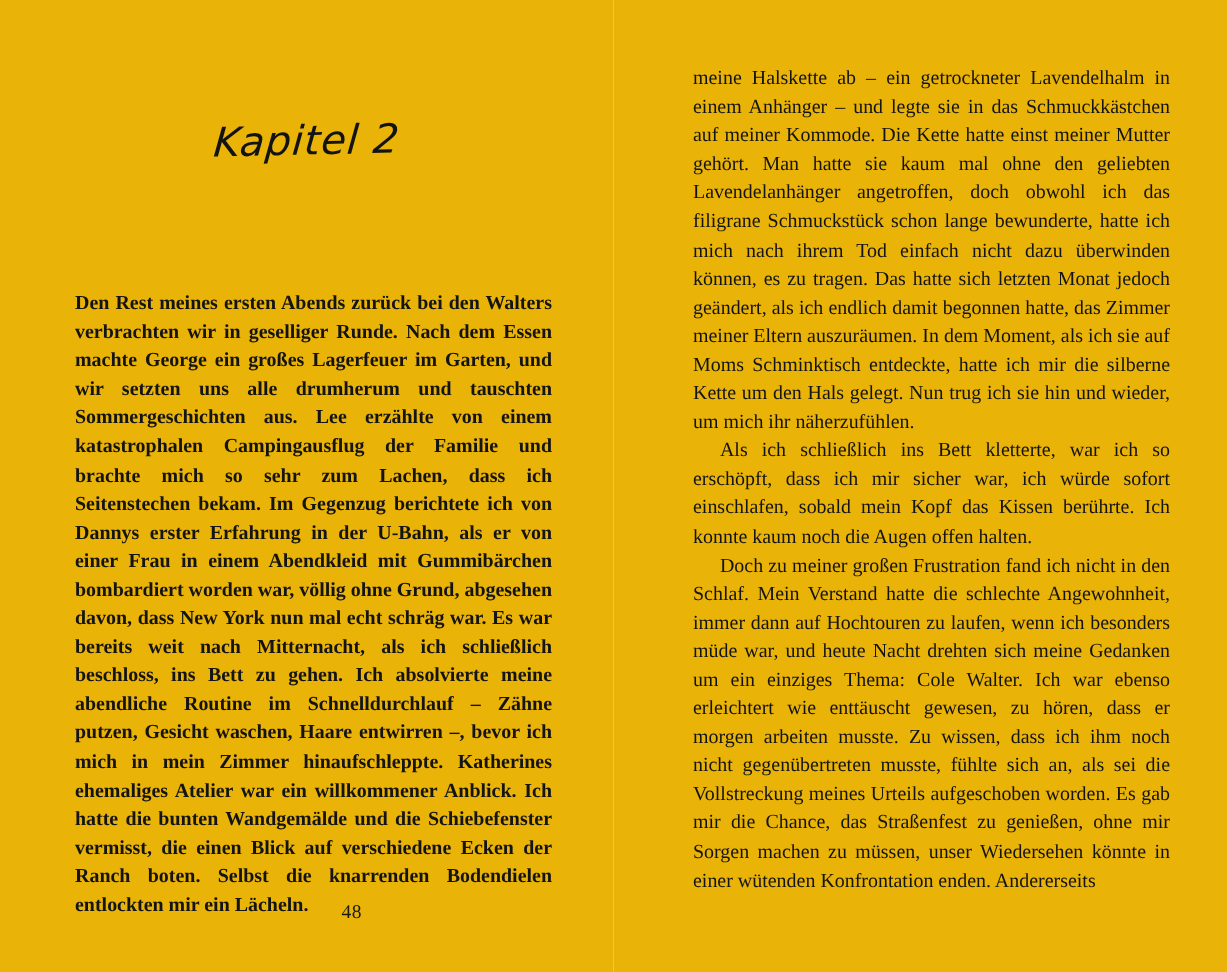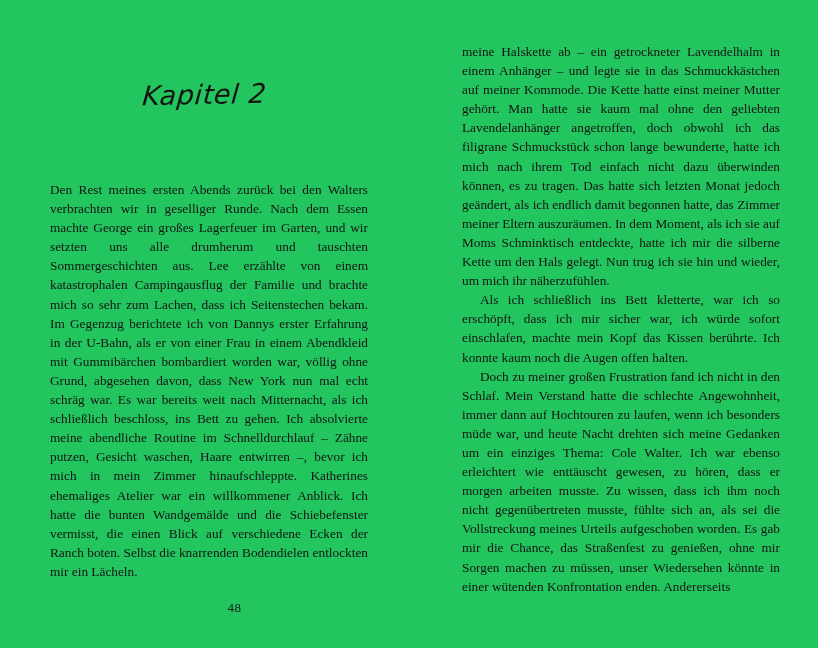--- a/index.html
+++ b/index.html
@@ -24,42 +24,43 @@
     height: 648px;
     background: #ffffff;
     display: block;
   }
 
   
   .page {
     position: absolute;
     top: 0;
     height: 648px;
-    background: #22c55e;
+    background: #eab308;
   }
 
   .page-left  { left: 0;   width: 409px; }
   .page-right { left: 409px; width: 409px; }
 
   
   .text-column {
     position: absolute;
     text-align: justify;
     text-justify: inter-word;
     font-size: 13.3px;
     line-height: 19.1px;
     color: #141414;
     hyphens: manual;
     -webkit-hyphens: manual;
   }
 
   .col-left {
     left: 50px;
     width: 318px;
-    top: 180px;
+    top: 192px;
+    font-weight: bold;
   }
 
   .col-right {
     left: 53px;            
     width: 318px;
     top: 42px;
   }
 
   .text-column p {
     margin: 0;
@@ -136,19 +137,19 @@
       <p class="flush">Den Rest meines ersten Abends zurück bei den Walters verbrachten wir in geselliger Runde. Nach dem Essen machte George ein großes Lagerfeuer im Garten, und wir setzten uns alle drumherum und tauschten Sommergeschichten aus. Lee erzählte von einem katastrophalen Campingausflug der Familie und brachte mich so sehr zum Lachen, dass ich Seitenstechen bekam. Im Gegenzug berichtete ich von Dannys erster Erfahrung in der U-Bahn, als er von einer Frau in einem Abendkleid mit Gummibärchen bombardiert worden war, völlig ohne Grund, abgesehen davon, dass New York nun mal echt schräg war. Es war bereits weit nach Mitternacht, als ich schließlich beschloss, ins Bett zu gehen. Ich absolvierte meine abendliche Routine im Schnelldurchlauf – Zähne putzen, Gesicht waschen, Haare entwirren –, bevor ich mich in mein Zimmer hinaufschleppte. Katherines ehemaliges Atelier war ein willkommener Anblick. Ich hatte die bunten Wandgemälde und die Schiebefenster vermisst, die einen Blick auf verschiedene Ecken der Ranch boten. Selbst die knarrenden Bodendielen entlockten mir ein Lächeln.</p>
     </div>
 
     <div class="folio">48</div>
   </div>
 
   <div class="page page-right">
 
     <div class="text-column col-right">
       <p class="flush">meine Halskette ab – ein getrockneter Lavendelhalm in einem Anhänger – und legte sie in das Schmuckkästchen auf meiner Kommode. Die Kette hatte einst meiner Mutter gehört. Man hatte sie kaum mal ohne den geliebten Lavendelanhänger angetroffen, doch obwohl ich das filigrane Schmuckstück schon lange bewunderte, hatte ich mich nach ihrem Tod einfach nicht dazu überwinden können, es zu tragen. Das hatte sich letzten Monat jedoch geändert, als ich endlich damit begonnen hatte, das Zimmer meiner Eltern auszuräumen. In dem Moment, als ich sie auf Moms Schminktisch entdeckte, hatte ich mir die silberne Kette um den Hals gelegt. Nun trug ich sie hin und wieder, um mich ihr näherzufühlen.</p>
-      <p class="indent">Als ich schließlich ins Bett kletterte, war ich so erschöpft, dass ich mir sicher war, ich würde sofort einschlafen, machte mein Kopf das Kissen berührte. Ich konnte kaum noch die Augen offen halten.</p>
+      <p class="indent">Als ich schließlich ins Bett kletterte, war ich so erschöpft, dass ich mir sicher war, ich würde sofort einschlafen, sobald mein Kopf das Kissen berührte. Ich konnte kaum noch die Augen offen halten.</p>
       <p class="indent">Doch zu meiner großen Frustration fand ich nicht in den Schlaf. Mein Verstand hatte die schlechte Angewohnheit, immer dann auf Hochtouren zu laufen, wenn ich besonders müde war, und heute Nacht drehten sich meine Gedanken um ein einziges Thema: Cole Walter. Ich war ebenso erleichtert wie enttäuscht gewesen, zu hören, dass er morgen arbeiten musste. Zu wissen, dass ich ihm noch nicht gegenübertreten musste, fühlte sich an, als sei die Vollstreckung meines Urteils aufgeschoben worden. Es gab mir die Chance, das Straßenfest zu genießen, ohne mir Sorgen machen zu müssen, unser Wiedersehen könnte in einer wütenden Konfrontation enden. Andererseits</p>
     </div>
 
   </div>
 
 </div>
 
 </body></html>

